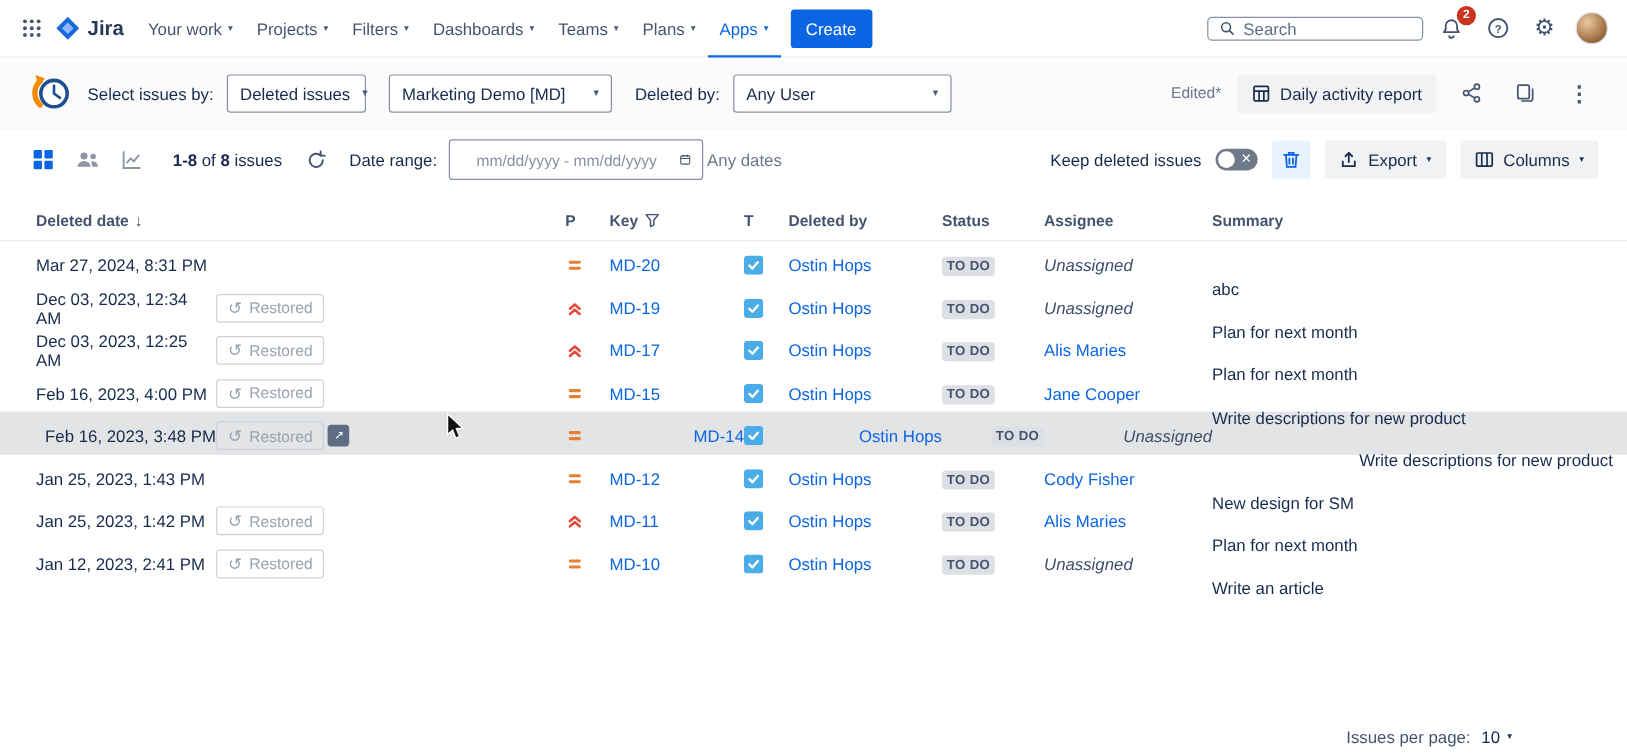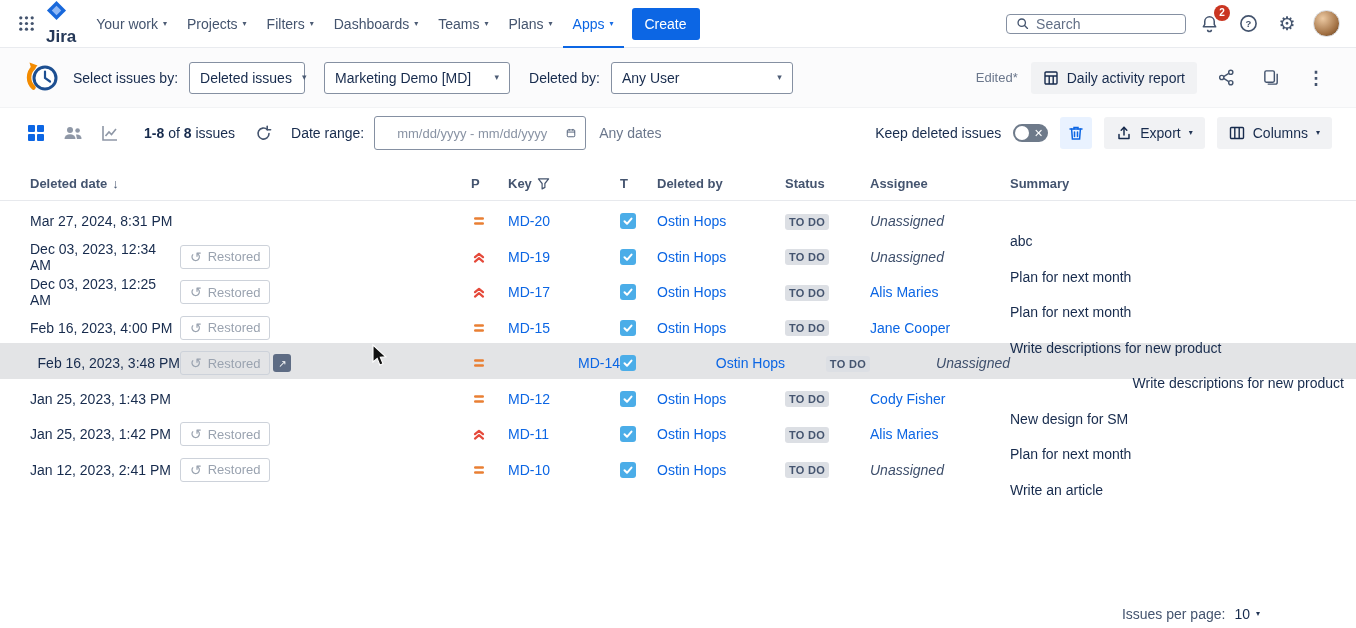--- a/index.html
+++ b/index.html
@@ -8,21 +8,21 @@
     font-family:"Liberation Sans", sans-serif;
     font-size:14px; color:#172B4D; background:#fff;
     position:relative; overflow:hidden;
   }
   a { text-decoration:none; }
   button { font-family:inherit; border:none; background:none; cursor:pointer; }
 
   
   .topnav { height:48px; display:flex; align-items:center; padding:0 14px 0 10px; border-bottom:1px solid #E9EBEF; background:#fff; }
   .icon-btn { width:32px; height:32px; display:flex; align-items:center; justify-content:center; border-radius:4px; color:#44546E; position:relative; }
-  .brand { display:flex; align-items:flex-start; gap:6px; padding:0 10px 0 4px;flex-direction:column; }
+  .brand { display:flex; align-items:flex-end; gap:6px; padding:0 10px 0 4px; }
   .brand-text { font-size:17px; font-weight:600; color:#253858; }
   .nav { display:flex; align-items:center; height:48px; }
   .nav-item { height:48px; display:flex; align-items:center; gap:5px; padding:0 10px; font-size:14px; font-weight:500; color:#44546E; cursor:pointer; white-space:nowrap; }
   .nav-item.active { color:#0C66E4; box-shadow:inset 0 -2px 0 #0C66E4; }
   .chev { font-size:8px; line-height:1; opacity:.95; }
   .create-btn { background:#0C66E4; color:#fff; height:32px; padding:0 13px; border-radius:3px; font-size:14px; font-weight:500; margin-left:8px; }
   .nav-right { margin-left:auto; display:flex; align-items:center; gap:7px; }
   .search-box { display:flex; align-items:center; gap:7px; border:1px solid #8590A2; border-radius:4px; height:20px; width:180px; padding:0 9px; background:#fff; }
   .search-box input { border:none; outline:none; width:100%; font-size:14px; font-family:inherit; color:#172B4D; background:transparent; }
   .search-box input::placeholder { color:#626F86; }
@@ -43,21 +43,21 @@
 
   
   .filterbar { height:50px; display:flex; align-items:center; padding:0 24px; background:#fff; }
   .view-icons { display:flex; align-items:center; gap:13px; margin-right:22px; }
   .count { font-size:14px; color:#172B4D; margin-right:16px; white-space:nowrap; }
   .count b { font-weight:700; }
   .date-label { margin:0 10px 0 16px; }
   .date-input { display:flex; align-items:center; border:1px solid #8590A2; border-radius:3px; height:34px; width:212px; padding:0 9px; gap:6px; background:#fff; }
   .date-input input { border:none; outline:none; flex:1; text-align:center; font-size:13px; font-family:inherit; color:#172B4D; }
   .date-input input::placeholder { color:#8993A4; }
-  .any-dates { color:#6B778C; margin-left:13px; font-size:14px; }
+  .any-dates { color:#6B778C; margin-left:3px; font-size:14px; }
   .filter-right { margin-left:auto; display:flex; align-items:center; gap:12px; }
   .toggle { width:35px; height:18px; border-radius:10px; background:#6E7A8A; position:relative; cursor:pointer; flex:none; }
   .toggle .knob { position:absolute; left:2px; top:2px; width:14px; height:14px; border-radius:50%; background:#fff; }
   .toggle .x-glyph { position:absolute; right:5px; top:2px; color:#fff; font-size:11px; line-height:14px; }
   .trash-btn { width:32px; height:32px; border-radius:3px; background:#E9F2FF; display:flex; align-items:center; justify-content:center; }
 
   
   .table { margin-top:9px; }
   .thead, .trow { display:grid; grid-template-columns:150px 291px 37px 112px 37px 128px 85px 140px 1fr; align-items:center; padding-left:30px; padding-right:12px; }
   .thead { height:34px; border-bottom:1px solid #E7E9ED; color:#44546F; font-size:13px; font-weight:600; }

